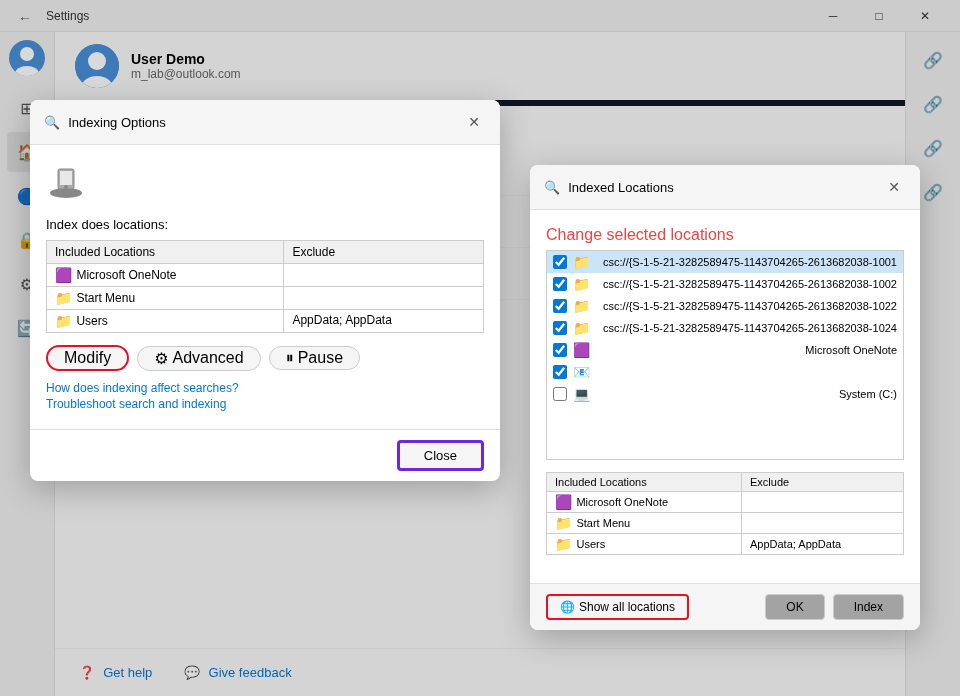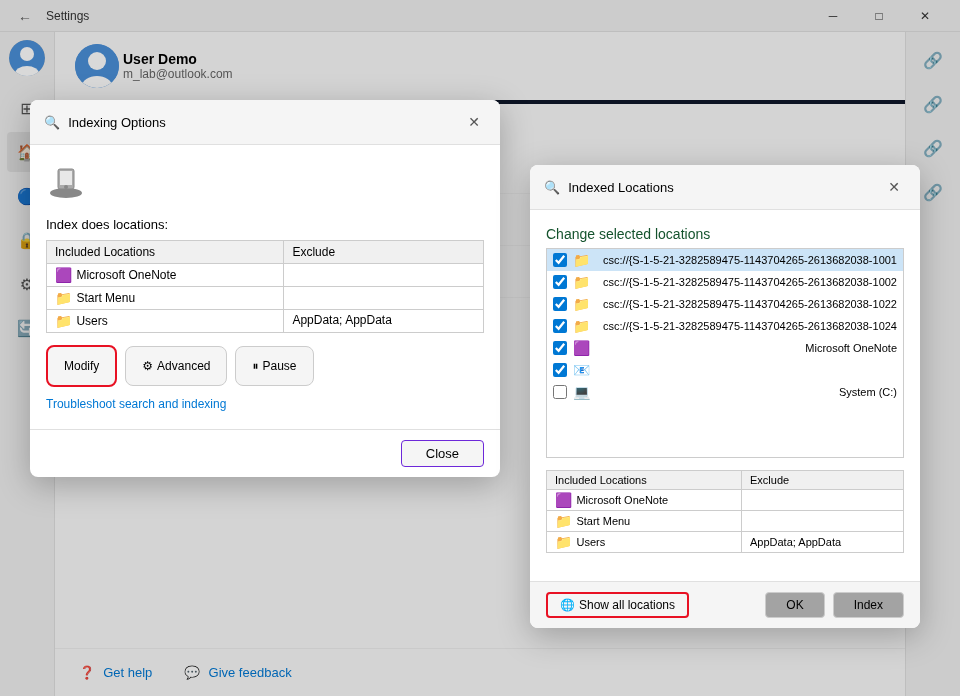--- a/index.html
+++ b/index.html
@@ -29,21 +29,21 @@
       width: 55px; background: #f0f0f0; display: flex; flex-direction: column; align-items: center; padding: 8px 0; gap: 4px; border-right: 1px solid #e0e0e0;
     }
     .sidebar-avatar { width: 36px; height: 36px; border-radius: 50%; background: #c0c0c0; overflow: hidden; margin-bottom: 8px; display: flex; align-items: center; justify-content: center; }
     .sidebar-icon { width: 40px; height: 40px; display: flex; align-items: center; justify-content: center; border-radius: 4px; cursor: pointer; color: #555; font-size: 16px; }
     .sidebar-icon.active { background: #e0e0e0; }
 
     
     .content-area { flex: 1; display: flex; flex-direction: column; padding: 0; overflow: hidden; }
 
     
-    .user-header { display: flex; align-items: center; gap: 4px; padding: 12px 20px; border-bottom: 4px solid #0f172a; background: #fafafa; }
+    .user-header { display: flex; align-items: center; gap: 12px; padding: 12px 20px; border-bottom: 6px solid #0f172a; background: #fafafa; }
     .user-avatar { width: 44px; height: 44px; border-radius: 50%; background: #4a90d9; display: flex; align-items: center; justify-content: center; color: white; font-size: 18px; overflow: hidden; }
     .user-info { display: flex; flex-direction: column; }
     .user-name { font-weight: 600; font-size: 14px; }
     .user-email { font-size: 12px; color: #666; }
 
     
     .page-header { padding: 16px 24px 8px; }
     .page-breadcrumb { display: flex; align-items: center; gap: 8px; font-size: 22px; }
     .breadcrumb-parent { color: #444; font-weight: 400; }
     .breadcrumb-sep { color: #888; }
@@ -89,36 +89,36 @@
     .indexing-status-text { font-size: 13px; color: #444; }
 
     .section-label { font-size: 13px; margin-bottom: 8px; }
     .locations-table { width: 100%; border-collapse: collapse; border: 1px solid #ccc; margin-bottom: 12px; }
     .locations-table th { background: #f0f0f0; padding: 4px 8px; text-align: left; font-size: 12px; font-weight: 500; border: 1px solid #ccc; }
     .locations-table td { padding: 3px 8px; font-size: 12px; border: 1px solid #ccc; vertical-align: top; }
     .loc-with-icon { display: flex; align-items: center; gap: 4px; }
     .loc-icon { font-size: 14px; }
 
     .dialog-actions { display: flex; align-items: center; gap: 8px; margin-bottom: 10px; }
-    .btn { padding: 12px 16px; border-radius: 8px; border: 1px solid #ccc; cursor: pointer; font-size: 12px; background: #f5f5f5; }
+    .btn { padding: 2px 16px; border-radius: 14px; border: 1px solid #ccc; cursor: pointer; font-size: 16px; background: #f5f5f5; }
     .btn-highlighted { border: 2px solid #e81123; }
     .btn-with-icon { display: flex; align-items: center; gap: 4px; }
 
     .dialog-footer { border-top: 1px solid #e0e0e0; padding: 10px 16px; display: flex; justify-content: flex-end; }
-    .close-btn-footer { padding: 5px 24px; background: #f5f5f5; border: 1px solid #6d28d9; border-radius: 4px; cursor: pointer; font-size: 13px; }
+    .close-btn-footer { padding: 5px 24px; background: #f5f5f5; border: 3px solid #6d28d9; border-radius: 4px; cursor: pointer; font-size: 13px; }
 
     .link-text { color: #0078d4; text-decoration: none; font-size: 12px; display: block; cursor: pointer; margin: 2px 0; }
 
     
     .indexed-dialog {
       top: 165px; left: 530px; width: 390px;
     }
     .indexed-dialog .dialog-title-bar { background: #f5f5f5; }
 
-    .change-locations-label { font-size: 14px; font-weight: 500; margin-bottom: 6px; color: #14532d; }
+    .change-locations-label { font-size: 16px; font-weight: 500; margin-bottom: 6px; color: #ef4444; }
     .locations-list { border: 1px solid #ccc; height: 210px; overflow-y: auto; margin-bottom: 12px; background: white; }
     .loc-row { display: flex; align-items: center; padding: 3px 6px; gap: 6px; font-size: 11px; cursor: pointer; }
     .loc-row.selected { background: #cce4f7; }
     .loc-checkbox { width: 14px; height: 14px; accent-color: #0078d4; }
     .loc-folder-icon { font-size: 14px; }
     .loc-name { flex: 1; overflow: hidden; text-overflow: ellipsis; white-space: nowrap; font-size: 11px; text-align: right; }
 
     .summary-label { font-size: 12px; font-weight: 500; margin-bottom: 6px; color: #333; }
     .summary-table { width: 100%; border-collapse: collapse; border: 1px solid #ccc; margin-bottom: 12px; }
     .summary-table th { background: #f0f0f0; padding: 3px 8px; text-align: left; font-size: 11px; font-weight: 500; border: 1px solid #ccc; }
@@ -308,20 +308,21 @@
       <button class="btn btn-highlighted">Modify</button>
       <button class="btn btn-with-icon">
         <span>⚙</span>
         <span>Advanced</span>
       </button>
       <button class="btn btn-with-icon">
         <span>⏸</span>
         <span>Pause</span>
       </button>
     </div>
+    <a class="link-text">How does indexing affect searches?</a>
     <a class="link-text">Troubleshoot search and indexing</a>
   </div>
   <div class="dialog-footer">
     <button class="close-btn-footer">Close</button>
   </div>
 </div>
 
 <div class="dialog indexed-dialog">
   <div class="dialog-title-bar">
     <div class="dialog-title-left">

